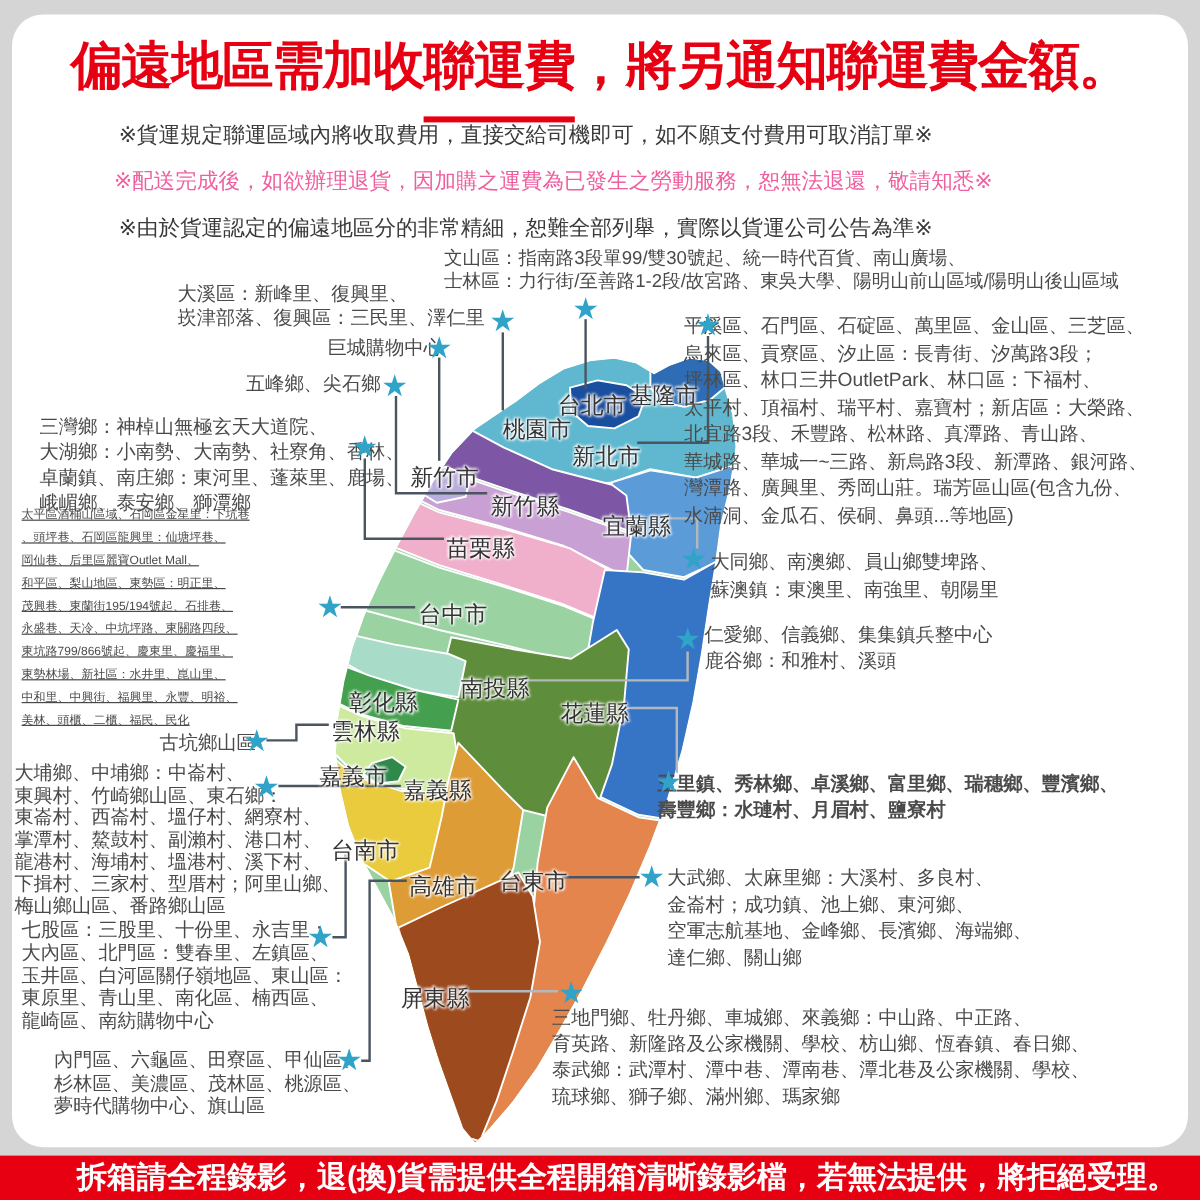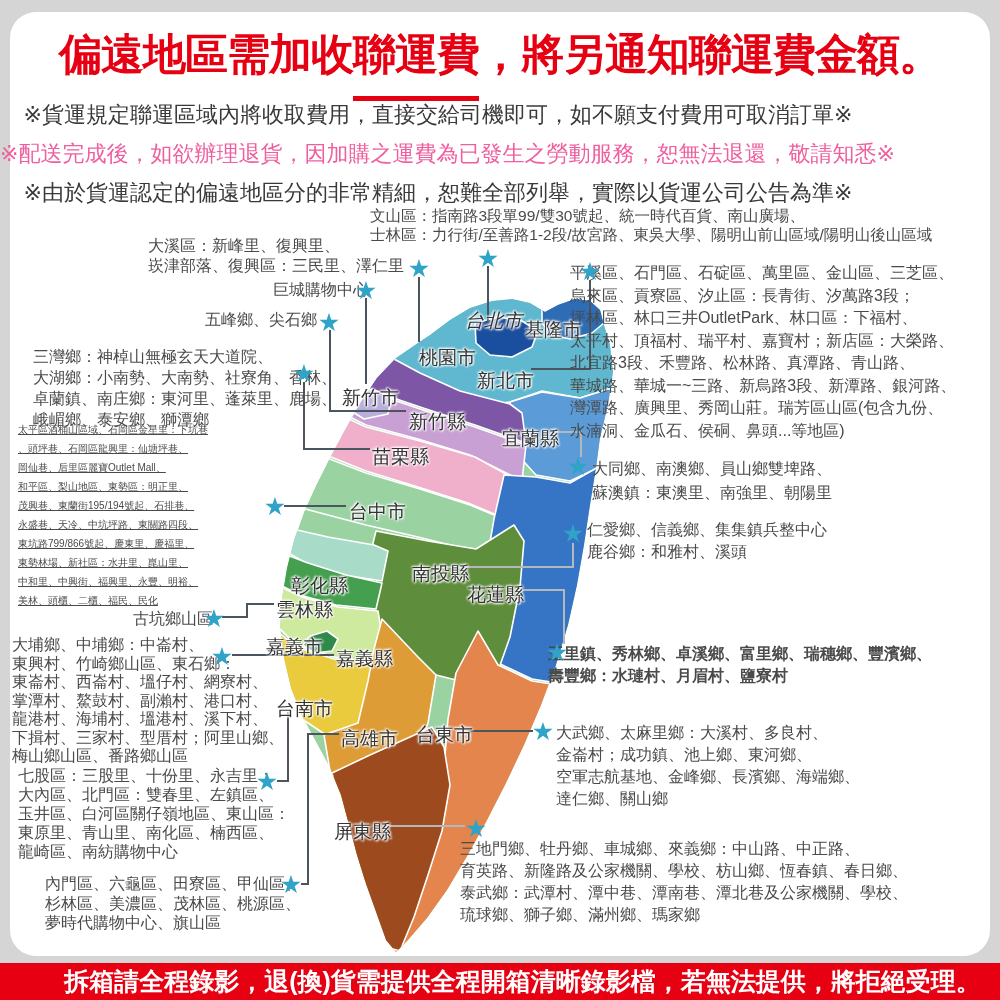--- a/index.html
+++ b/index.html
@@ -1,24 +1,24 @@
 <!DOCTYPE html>
 <html><head>
 <meta charset="utf-8">
 <style>
   * { margin:0; padding:0; box-sizing:border-box; }
   html,body { width:1000px; height:1000px; overflow:hidden; }
   body { background:#d5d5d5; font-family:"Liberation Sans","DejaVu Sans",sans-serif; position:relative; }
   .card { position:absolute; left:10px; top:12px; width:980px; height:944px; background:#ffffff; border-radius:26px; }
   .title { position:absolute; left:0; top:26px; width:1000px; text-align:center; font-size:43px; font-weight:bold; color:#e60012; letter-spacing:-1px; white-space:nowrap; z-index:4; }
   .title .ul { border-bottom:5px solid #e60012; padding-bottom:18px; }
-  .notice { position:absolute; left:0; width:876px; text-align:center; font-size:22px; white-space:nowrap; z-index:4; }
+  .notice { position:absolute; left:0; width:876px; text-align:center; font-size:18px; white-space:nowrap; z-index:4; }
   .notice-dark { color:#3a3a3a; }
   .notice-pink { color:#ef5f9f; }
-  .n1 { top:100px; } .n2 { top:139px; } .n3 { top:178px; }
+  .n1 { top:100px; } .n2 { top:139px;margin-left:23px; } .n3 { top:178px; }
   .footer { position:absolute; left:0; top:963px; width:1000px; height:37px; background:#e60012; z-index:8; }
   .footer-text { width:100%; text-align:center; color:#ffffff; font-size:25px; font-weight:bold; line-height:37px; white-space:nowrap;padding-left:45px; }
   .map-svg { position:absolute; left:270px; top:295px; width:345px; height:670px; z-index:2; }
   .lines-svg { position:absolute; left:0; top:0; width:1000px; height:1000px; z-index:3; pointer-events:none; }
   .county-label { position:absolute; font-size:19px; color:#333333; white-space:nowrap; z-index:5;
     text-shadow:0 0 3px #fff, 0 0 3px #fff, 1px 1px 2px #fff, -1px -1px 2px #fff; }
   .ann { position:absolute; font-size:16px; color:#4a4a4a; white-space:nowrap; z-index:5; }
   .star { position:absolute; width:28px; height:28px; margin-left:-14px; margin-top:-14px; display:flex; align-items:center;
     justify-content:center; font-size:25px; color:#2fa3c8; z-index:6; line-height:1; }
 </style>
@@ -80,31 +80,31 @@
     <polyline points="339,734 308,734 308,884 301,884"></polyline>
   </g>
   <g fill="none" stroke="#b3b8bd" stroke-width="2">
     <polyline points="553,432 581,432 581,457"></polyline>
     <polyline points="437,567 573,567 573,543"></polyline>
     <polyline points="518,590 564,590 564,644"></polyline>
     <polyline points="386,826 465,826"></polyline>
   </g>
 </svg>
 
-<div class="county-label" style="left:465px;top:308px;font-style:italic;">台北市</div>
+<div class="county-label" style="left:465px;top:325px;">台北市</div>
 <div class="county-label" style="left:525px;top:317px;">基隆市</div>
 <div class="county-label" style="left:477px;top:368px;">新北市</div>
 <div class="county-label" style="left:419px;top:345px;">桃園市</div>
 <div class="county-label" style="left:342px;top:385px;">新竹市</div>
 <div class="county-label" style="left:409px;top:409px;text-align:right;">新竹縣</div>
 <div class="county-label" style="left:502px;top:426px;">宜蘭縣</div>
 <div class="county-label" style="left:372px;top:444px;">苗栗縣</div>
 <div class="county-label" style="left:349px;top:499px;">台中市</div>
 <div class="county-label" style="left:291px;top:561px;margin-top:12px;">彰化縣</div>
-<div class="county-label" style="left:396px;top:561px;padding-left:16px;">南投縣</div>
+<div class="county-label" style="left:384px;top:561px;">南投縣</div>
 <div class="county-label" style="left:467px;top:582px;">花蓮縣</div>
 <div class="county-label" style="left:276px;top:597px;">雲林縣</div>
 <div class="county-label" style="left:266px;top:634px;">嘉義市</div>
 <div class="county-label" style="left:336px;top:646px;">嘉義縣</div>
 <div class="county-label" style="left:276px;top:696px;">台南市</div>
 <div class="county-label" style="left:341px;top:726px;">高雄市</div>
 <div class="county-label" style="left:416px;top:722px;">台東市</div>
 <div class="county-label" style="left:334px;top:819px;">屏東縣</div>
 
 <div class="ann" style="left:148px;top:236px;line-height:20px;">大溪區：新峰里、復興里、<br>崁津部落、復興區：三民里、澤仁里</div>

